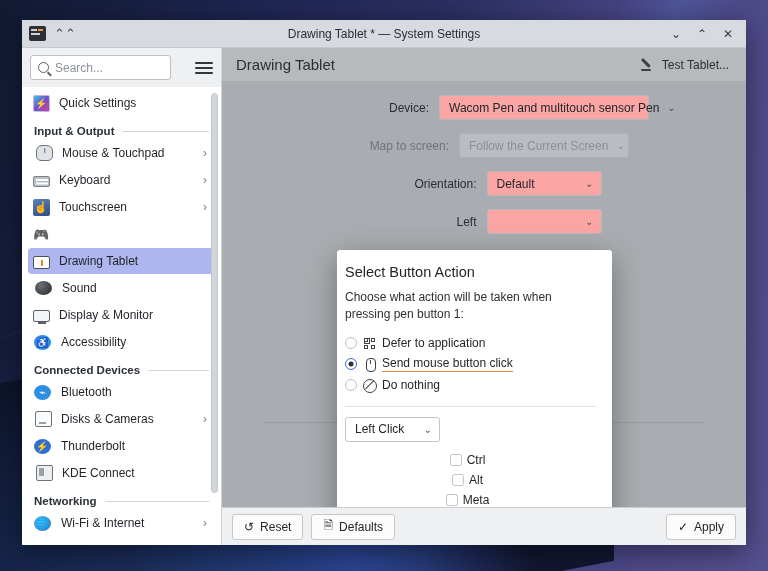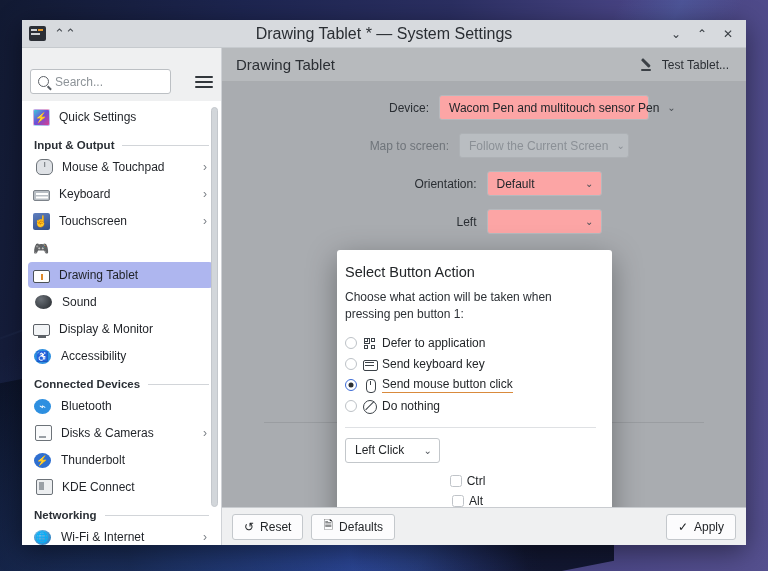--- a/index.html
+++ b/index.html
@@ -55,35 +55,35 @@
     content:""; position:absolute; left:2px; top:3px; width:6px; height:2px; background:#cfd3d6;
     box-shadow:0 4px 0 0 #cfd3d6;
   }
   .tb-icon::after {
     content:""; position:absolute; left:9px; top:3px; width:5px; height:2px; background:#e89a2e;
     box-shadow:-3px 4px 0 0 #cfd3d6;
   }
   .tb-chev { color:#4a4f55; font-size:13px; line-height:1; }
   #titlebar .tb-title {
     position:absolute; left:0; right:0; text-align:center;
-    font-size:16px; color:#2a2e33; pointer-events:none;
+    font-size:12px; color:#2a2e33; pointer-events:none;
   }
   #titlebar .tb-btns { margin-left:auto; display:flex; gap:2px; padding-right:6px; }
   .tb-btn { width:24px; height:22px; display:flex; align-items:center; justify-content:center;
             color:#3b4046; font-size:12px; cursor:default; }
 
   
   #wbody { flex:1; display:flex; min-height:0; }
 
   
   #sidebar {
     width:200px; background:#ffffff; display:flex; flex-direction:column;
     flex:0 0 200px; position:relative; border-right:1px solid #cfd2d6;
   }
-  #searchrow { display:flex; align-items:center; gap:22px; padding:21px 6px 7px 8px; background:#eff0f1; }
+  #searchrow { display:flex; align-items:center; gap:22px; padding:7px 6px 7px 8px; background:#eff0f1; }
   #searchbox {
     flex:1; height:25px; background:#fff; border:1px solid #bcc0c4; border-radius:3px;
     display:flex; align-items:center; gap:6px; padding:0 7px;
   }
   #searchbox .mag { width:11px; height:11px; border:1.6px solid #5b6066; border-radius:50%; position:relative; flex:0 0 11px;}
   #searchbox .mag::after { content:""; position:absolute; right:-4px; bottom:-3px; width:5px; height:1.6px; background:#5b6066; transform:rotate(45deg); }
   #searchbox .ph { color:#8d9398; font-size:12px; }
   #hamburger { width:22px; height:22px; display:flex; flex-direction:column; justify-content:center; gap:3px; padding:0 2px; cursor:pointer;}
   #hamburger i { display:block; height:2px; background:#32373c; border-radius:1px; }
 
@@ -432,25 +432,20 @@
         <div id="dialog">
           <div class="dtitle">Select Button Action</div>
           <div class="dtext">Choose what action will be taken when pressing pen button 1:</div>
           <div id="dialog-options">
               <div class="radio-row">
                 <span class="radio"></span>
                 <span class="ropt-ico g-grid"></span>
                 <span class="ropt-label">Defer to application</span>
               </div>
               <div class="radio-row">
-                <span class="radio"></span>
-                <span class="ropt-ico g-kbd"></span>
-                <span class="ropt-label">Send keyboard key</span>
-              </div>
-              <div class="radio-row">
                 <span class="radio on"></span>
                 <span class="ropt-ico g-mouse"></span>
                 <span class="ropt-label focused">Send mouse button click</span>
               </div>
               <div class="radio-row">
                 <span class="radio"></span>
                 <span class="ropt-ico g-none"></span>
                 <span class="ropt-label">Do nothing</span>
               </div>
             </div>

